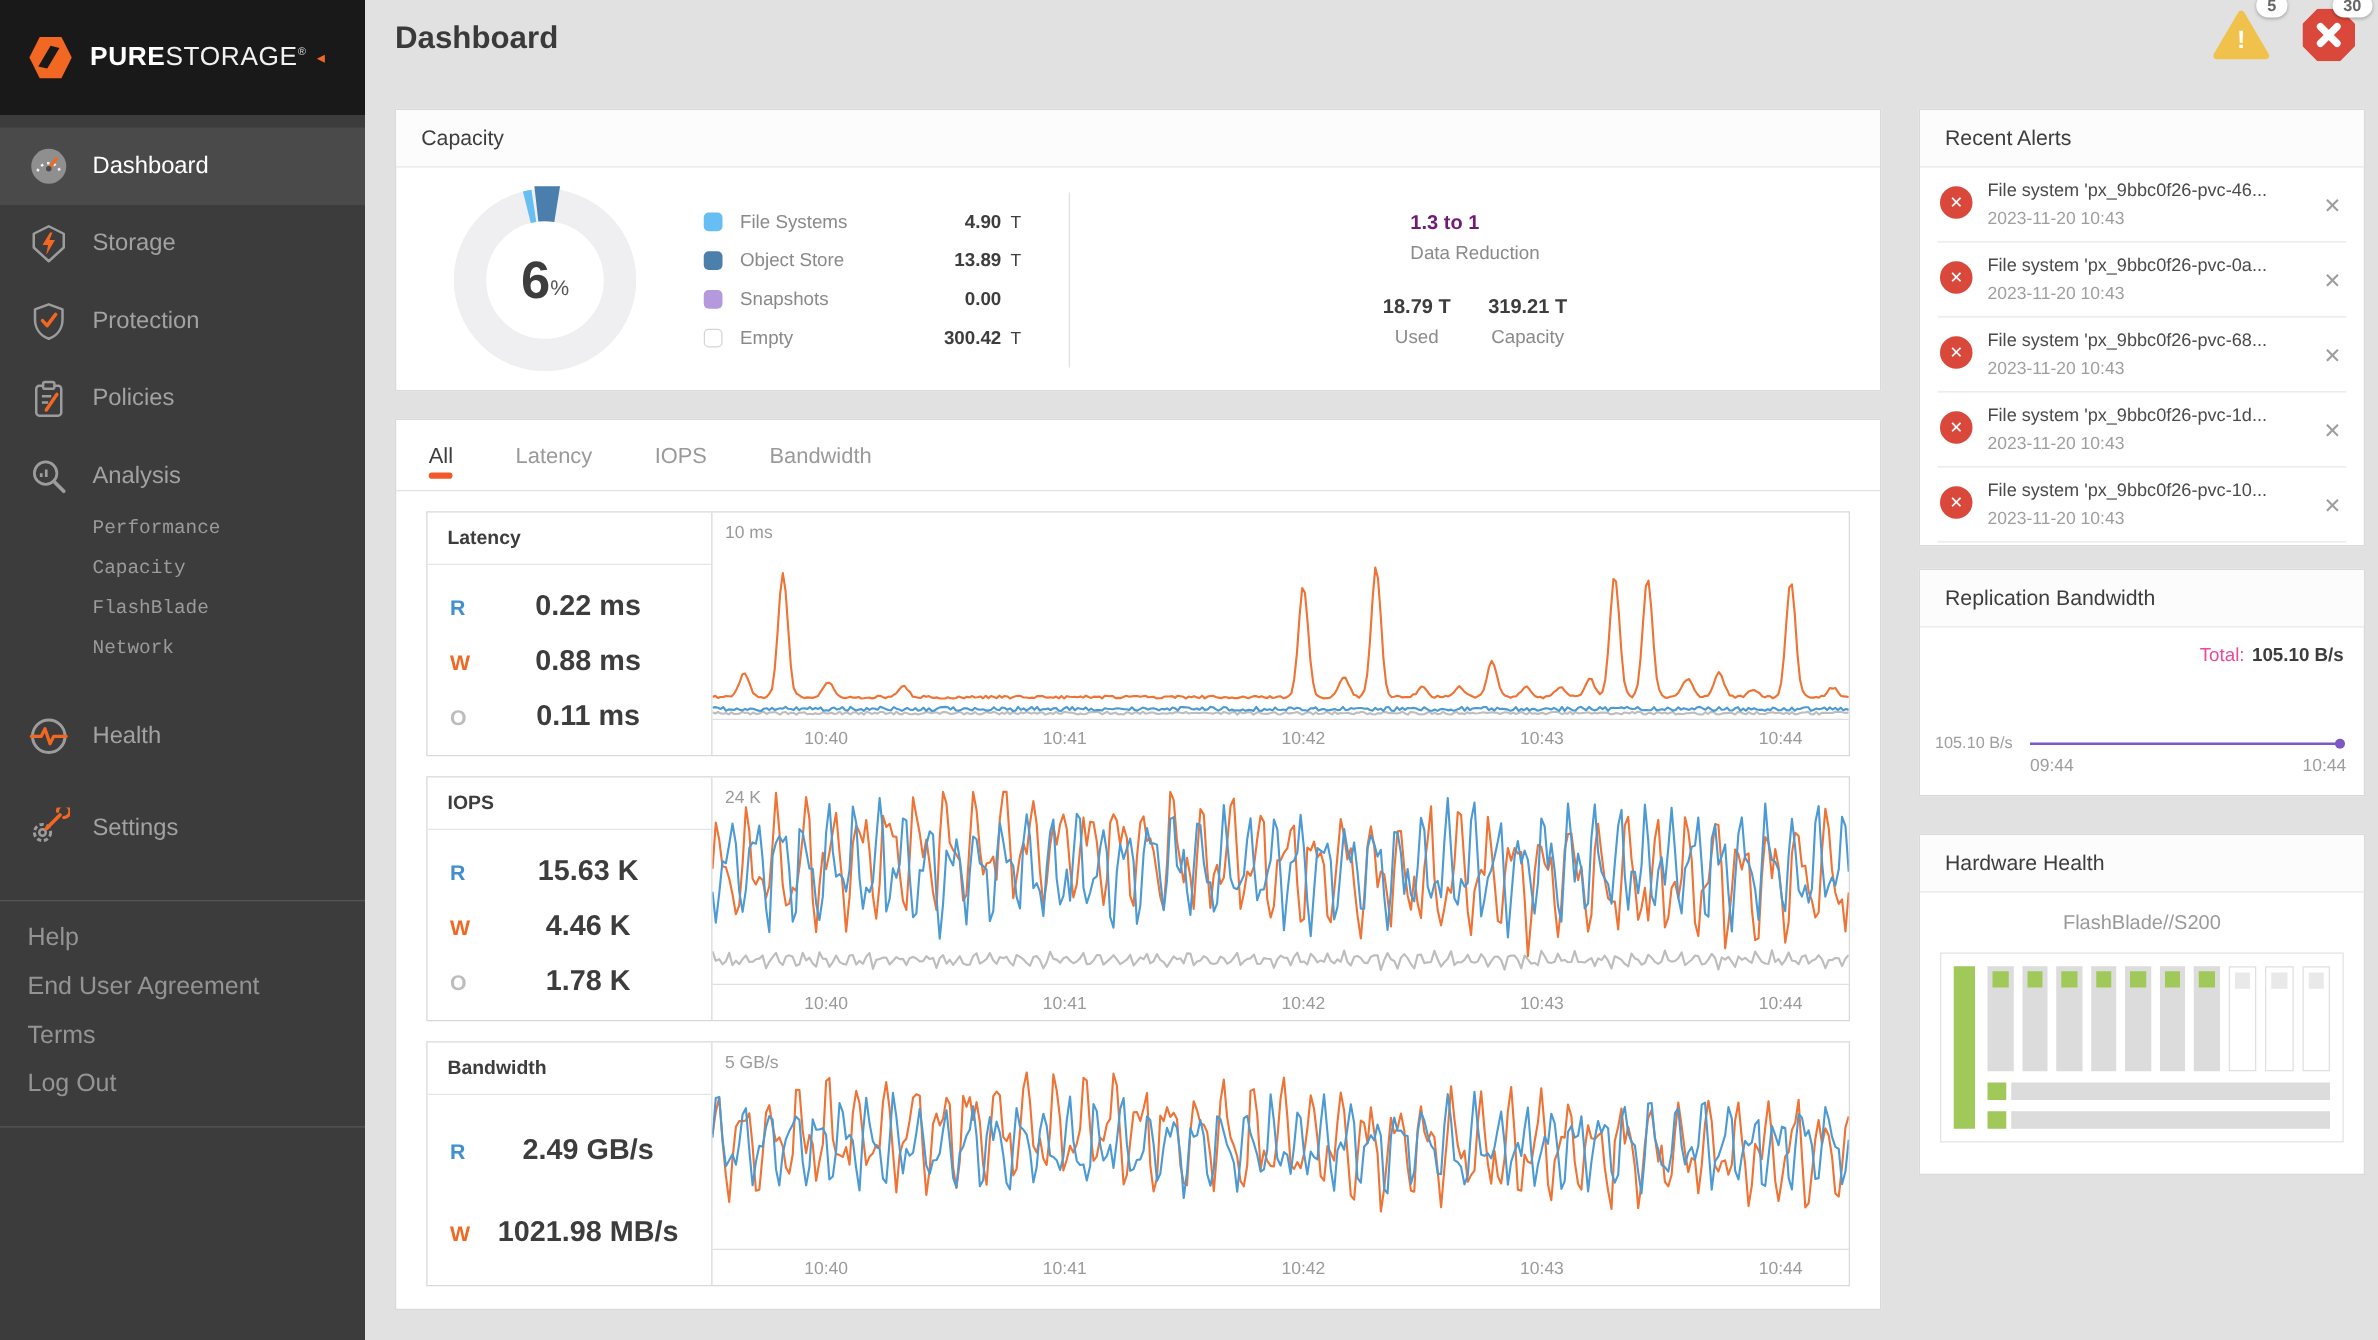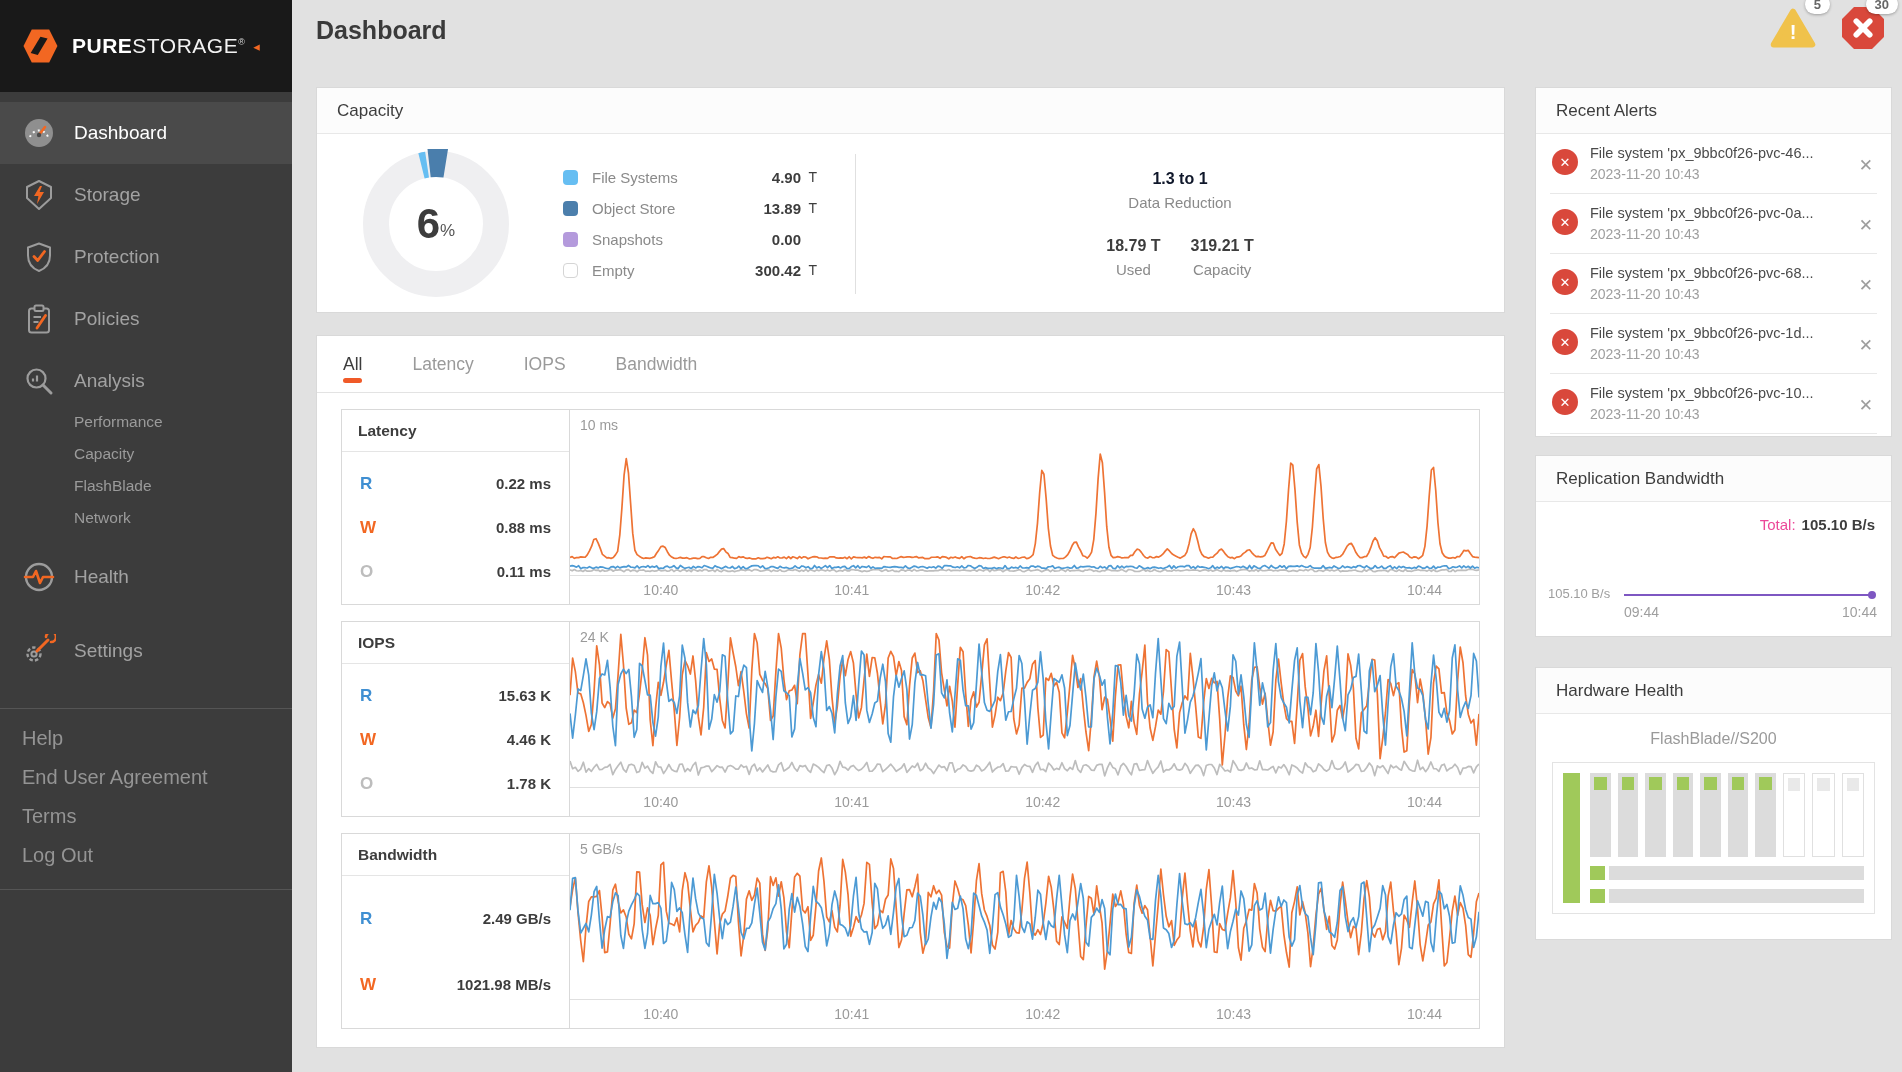--- a/index.html
+++ b/index.html
@@ -13,21 +13,21 @@
   .logo-text { color:#fff; font-size:21px; letter-spacing:.5px; white-space:nowrap; }
   .logo-text .b { font-weight:bold; }
   .logo-text .l { font-weight:300; color:#f2f2f2; }
   .logo-text .reg { font-size:9px; vertical-align:super; color:#ddd; }
   .collapse-arrow { color:#f26722; font-size:13px; margin-left:8px; cursor:pointer; }
 
   .nav { padding-top:10px; }
   .nav-item { height:62px; display:flex; align-items:center; padding-left:22px; color:#a2a2a2; font-size:19px; cursor:pointer; }
   .nav-item .nicon { width:34px; height:34px; margin-right:18px; flex:0 0 34px; }
   .nav-item.active { background:#4a4a4a; color:#fff; }
-  .sub-list { margin-left:74px; margin-top:-6px; margin-bottom:12px; }
+  .sub-list { margin-left:74px; margin-top:-6px; margin-bottom:24px;font-family:Liberation Mono, monospace; }
   .sub-item { font-size:15.5px; color:#9b9b9b; padding:7px 0; cursor:pointer; }
 
   .side-divider { border-top:1px solid #555; margin:26px 0 10px 0; }
   .side-links { padding-left:22px; }
   .side-link { font-size:20px; color:#949494; padding:8px 0; cursor:pointer; }
   .side-info { padding-left:22px; margin-top:6px; }
   .info-label { font-size:15px; color:#8d8d8d; margin-top:10px; }
   .info-value { font-size:15px; color:#a5a5a5; font-weight:bold; margin-top:4px; }
   .tz { font-size:15px; color:#8d8d8d; margin-top:12px; }
 
@@ -53,42 +53,42 @@
   .donut-center .pct { font-size:42px; font-weight:bold; color:#3d3d3d; }
   .donut-center .pctu { font-size:17px; color:#555; margin-top:14px; }
   .legend { margin-left:52px; width:254px; }
   .legend-row { display:flex; align-items:center; padding:7px 0; }
   .swatch { width:15px; height:15px; border-radius:4px; margin-right:14px; flex:0 0 15px; }
   .legend-label { font-size:15px; color:#8a8a8a; flex:1; }
   .legend-val { font-size:15px; font-weight:bold; color:#3d3d3d; }
   .legend-unit { font-size:14px; color:#3d3d3d; width:16px; text-align:right; display:inline-block; }
   .cap-divider { border-left:1px solid #e0e0e0; height:140px; margin-left:38px; }
   .reduction-zone { flex:1; display:flex; flex-direction:column; align-items:center; justify-content:center; }
-  .dr-value { font-size:16px; font-weight:bold; color:#0f172a; text-align:center; }
+  .dr-value { font-size:16px; font-weight:bold; color:#701a75; }
   .dr-label { font-size:15px; color:#8a8a8a; text-align:center; margin-top:6px; }
   .usage-row { display:flex; gap:30px; margin-top:26px; }
   .usage-cell { text-align:center; }
   .usage-val { font-size:16px; font-weight:bold; color:#3d3d3d; }
   .usage-label { font-size:15px; color:#8a8a8a; margin-top:6px; }
 
   
   .perf-card { margin-top:22px; margin-bottom:24px; }
   .tabs-row { height:57px; display:flex; align-items:stretch; padding:0 26px; border-bottom:1px solid #e3e3e3; }
   .tab { margin-right:50px; display:flex; flex-direction:column; justify-content:center; font-size:17.5px; color:#9a9a9a; cursor:pointer; position:relative; }
   .tab.active { color:#3d3d3d; }
   .tab.active .underline { position:absolute; bottom:9px; left:0; right:0; height:5px; border-radius:3px; background:#f05a28; }
   .charts-wrap { padding:16px 24px 18px 24px; display:flex; flex-direction:column; gap:16px; }
   .chart-row { border:1px solid #d9d9d9; height:196px; display:flex; }
   .stat-col { width:228px; min-width:228px; border-right:1px solid #d9d9d9; display:flex; flex-direction:column; }
   .stat-head { height:42px; display:flex; align-items:center; padding-left:16px; font-size:15.5px; font-weight:bold; color:#3d3d3d; border-bottom:1px solid #e5e5e5; }
   .stat-body { flex:1; display:flex; flex-direction:column; justify-content:space-around; padding:10px 18px; }
   .stat-line { display:flex; align-items:baseline; }
   .skey { font-size:17px; font-weight:bold; width:30px; }
   .skey.r { color:#3f8fd2; } .skey.w { color:#f26722; } .skey.o { color:#bdbdbd; }
-  .sval { flex:1; text-align:right; font-size:15px; font-weight:bold; color:#3d3d3d; }
+  .sval { flex:1; text-align:center; font-size:23px; font-weight:bold; color:#3d3d3d; }
   .plot { flex:1; display:flex; flex-direction:column; position:relative; }
   .plot-area { flex:1; position:relative; border-bottom:1px solid #e0e0e0; }
   .plot-area svg { position:absolute; inset:0; width:100%; height:100%; }
   .ylab { position:absolute; top:7px; left:10px; font-size:14px; color:#9a9a9a; z-index:2; }
   .xticks { height:28px; position:relative; }
   .xtick { position:absolute; top:6px; transform:translateX(-50%); font-size:14px; color:#9a9a9a; }
 
   
   .alerts-card { margin-top:27px; height:350px; overflow:hidden; }
   .alerts-body { padding:0 14px; }

